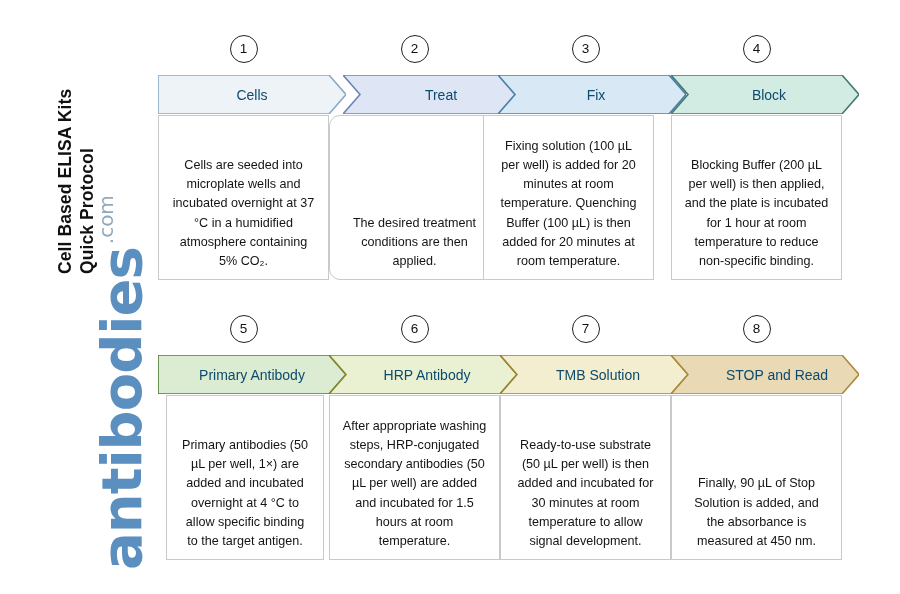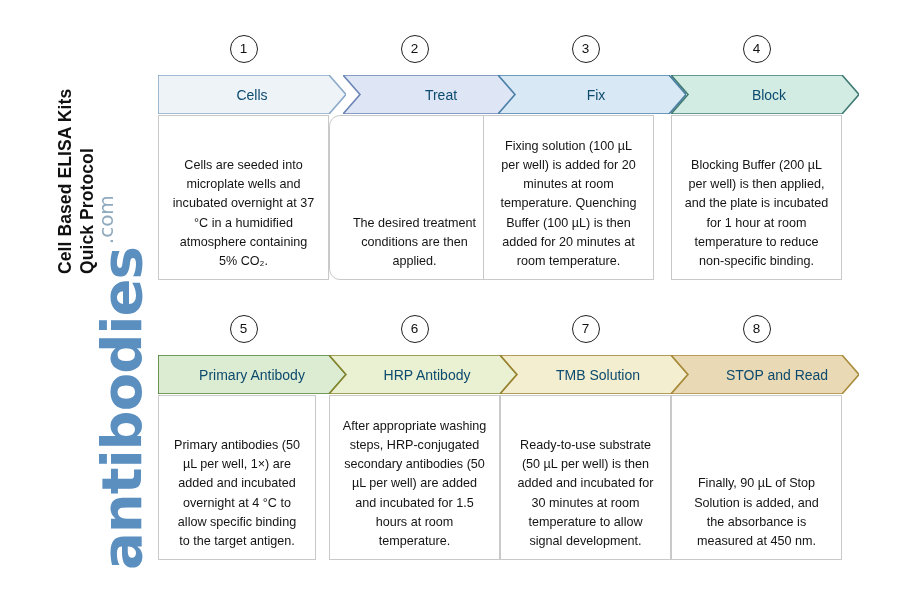--- a/index.html
+++ b/index.html
@@ -268,21 +268,21 @@
       <div class="chev" style="left: 513px; width: 188px;">
         <div class="chev-bg">
           <svg viewBox="0 0 188 40" preserveAspectRatio="none">
             <polygon points="0,0 171,0 188,20 171,40 0,40 17,20" fill="#e9dab5" stroke="#a98b3c" stroke-width="1.6" stroke-linejoin="miter"></polygon>
           </svg>
         </div>
         <span class="chev-label" style="margin-left: 24px;">STOP and Read</span>
       </div>
     </div>
   <div class="body-band">
-      <div class="body-box" style="left: 0px; width: 158px;">
+      <div class="body-box" style="left: 8px; width: 158px;">
         <div class="body-text">Primary antibodies (50 µL per well, 1×) are added and incubated overnight at 4 °C to allow specific binding to the target antigen.</div>
       </div>
       <div class="body-box" style="left: 171px; width: 171px;">
         <div class="body-text">After appropriate washing steps, HRP-conjugated secondary antibodies (50 µL per well) are added and incubated for 1.5 hours at room temperature.</div>
       </div>
       <div class="body-box" style="left: 342px; width: 171px;">
         <div class="body-text">Ready-to-use substrate (50 µL per well) is then added and incubated for 30 minutes at room temperature to allow signal development.</div>
       </div>
       <div class="body-box" style="left: 513px; width: 171px;">
         <div class="body-text">Finally, 90 µL of Stop Solution is added, and the absorbance is measured at 450 nm.</div>

